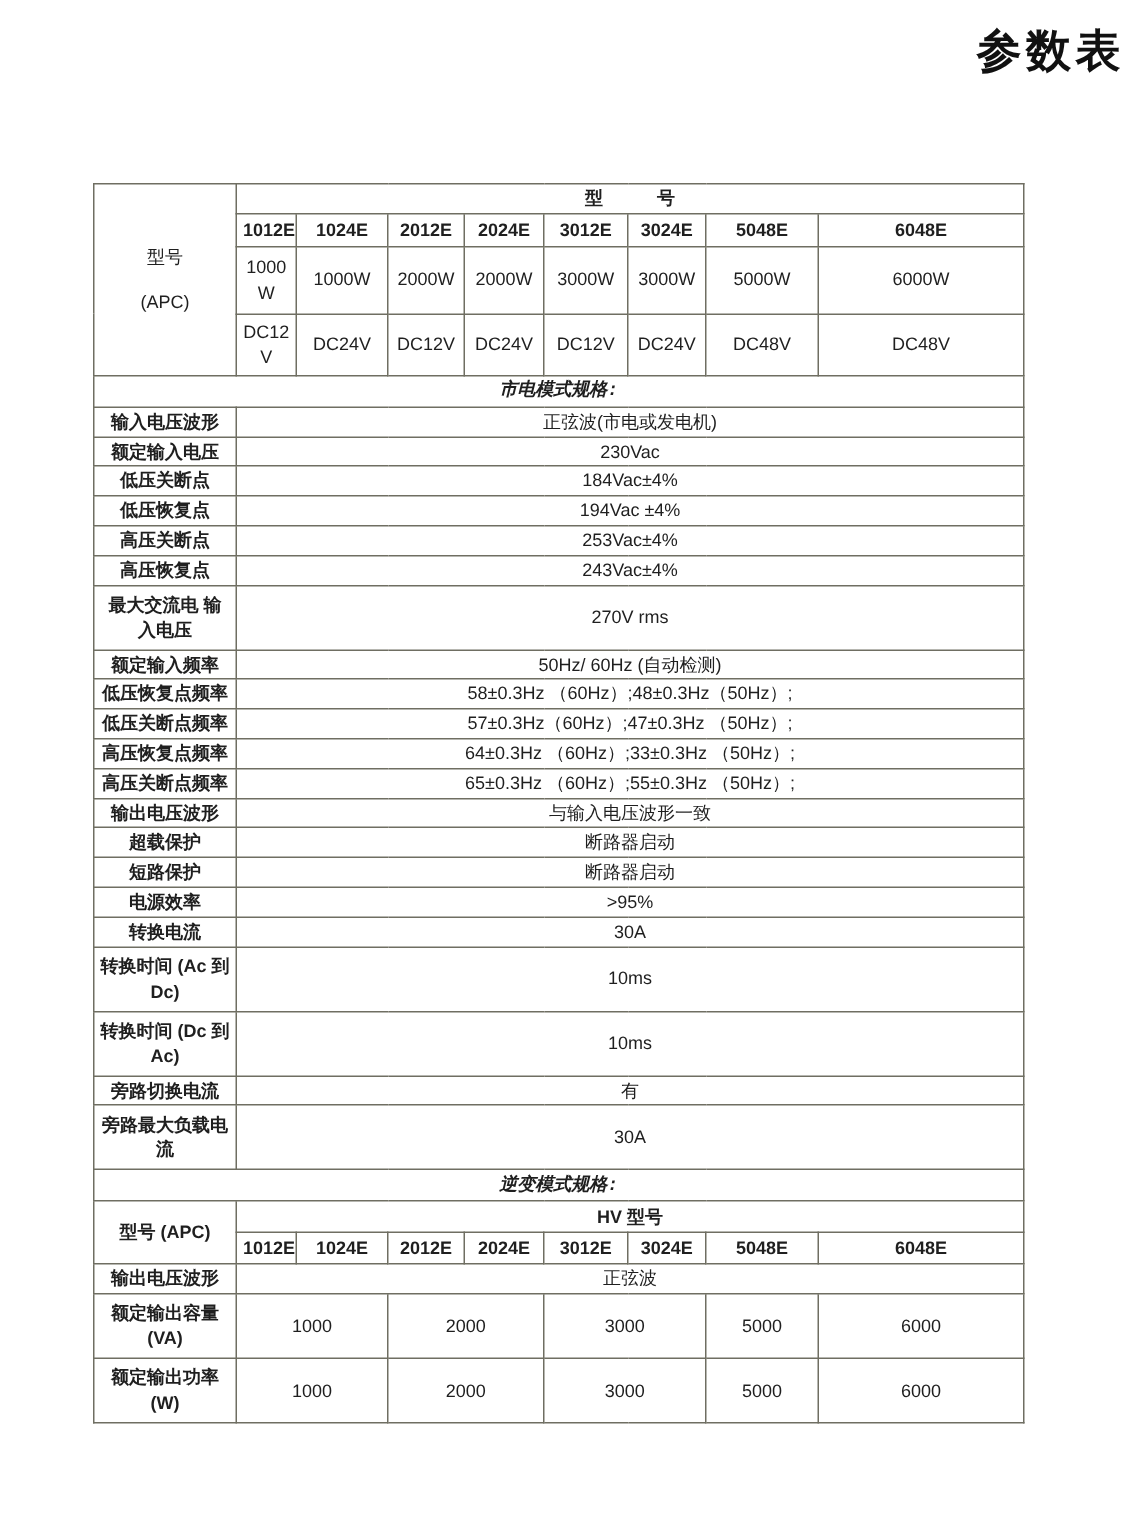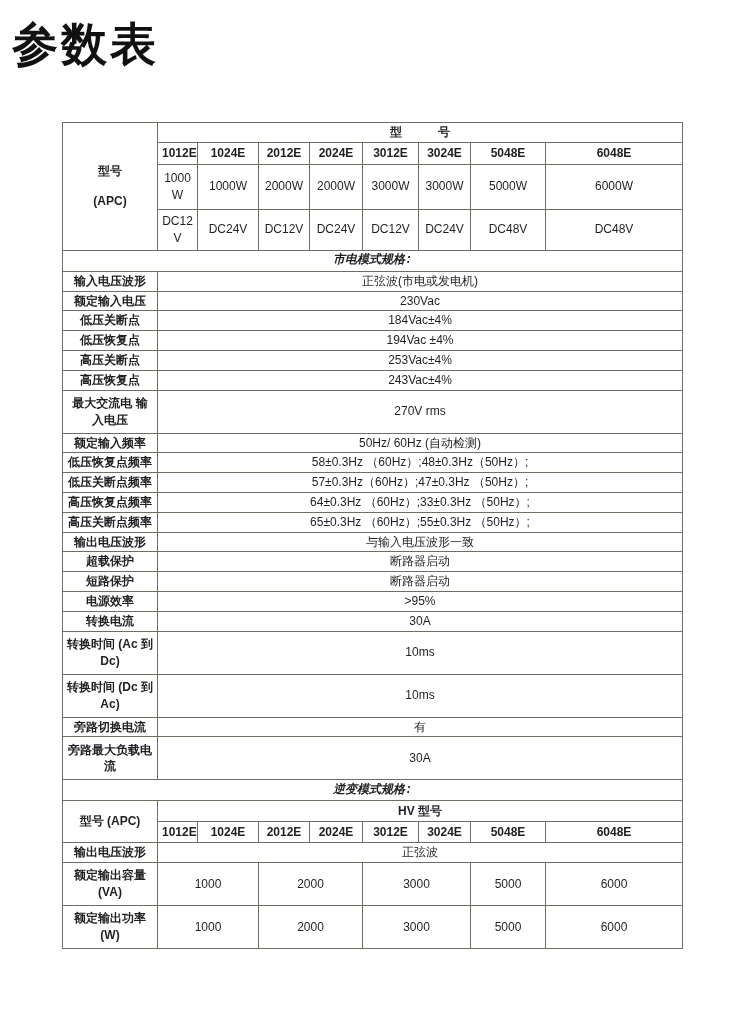--- a/index.html
+++ b/index.html
@@ -1,35 +1,35 @@
 <!DOCTYPE html>
 <html><head>
 <meta charset="utf-8">
 <style>
   html,body{margin:0;padding:0;}
   body{
     width:750px;height:1019px;background:#ffffff;position:relative;
     font-family:"Liberation Sans","DejaVu Sans",sans-serif;color:#1f1f1f;
   }
   .page-title{
-    text-align:left;padding-top:14px;font-size:46px;font-weight:bold;
+    text-align:right;padding-top:14px;font-size:30px;font-weight:bold;
     letter-spacing:3px;color:#111;padding-left:12px;
   }
   table.spec{
     position:absolute;left:62px;top:122px;width:620px;
     border-collapse:collapse;table-layout:fixed;font-size:12px;
   }
   table.spec td{
     border:1px solid #6f6e62;padding:1px 4px;text-align:center;
     vertical-align:middle;line-height:1.4;overflow:hidden;
   }
   td.lbl{text-align:left;font-weight:bold;}
   td.sect{text-align:left;font-weight:bold;font-style:italic;font-family:Liberation Mono, monospace;}
   td.bold{font-weight:bold;}
-  td.corner{vertical-align:bottom;padding-bottom:6px;padding-left:8px;text-align:left;font-weight:bold;}
+  td.corner{vertical-align:bottom;padding-bottom:6px;padding-left:8px;text-align:left;font-weight:normal;}
   .corner-gap{height:14px;}
   td.brk{word-break:break-all;}
   tr.rh-a{height:19px;} tr.rh-b{height:22px;} tr.rh-c{height:45px;margin-top:44px;}
   tr.rh-d{height:41px;padding-left:40px;} tr.rh-s{height:21px;} tr.rh-n{height:17px;padding-left:12px;}
   tr.rh-2{height:43px;}
 </style>
 </head>
 <body>
 
 <div class="page-title">参数表</div>

